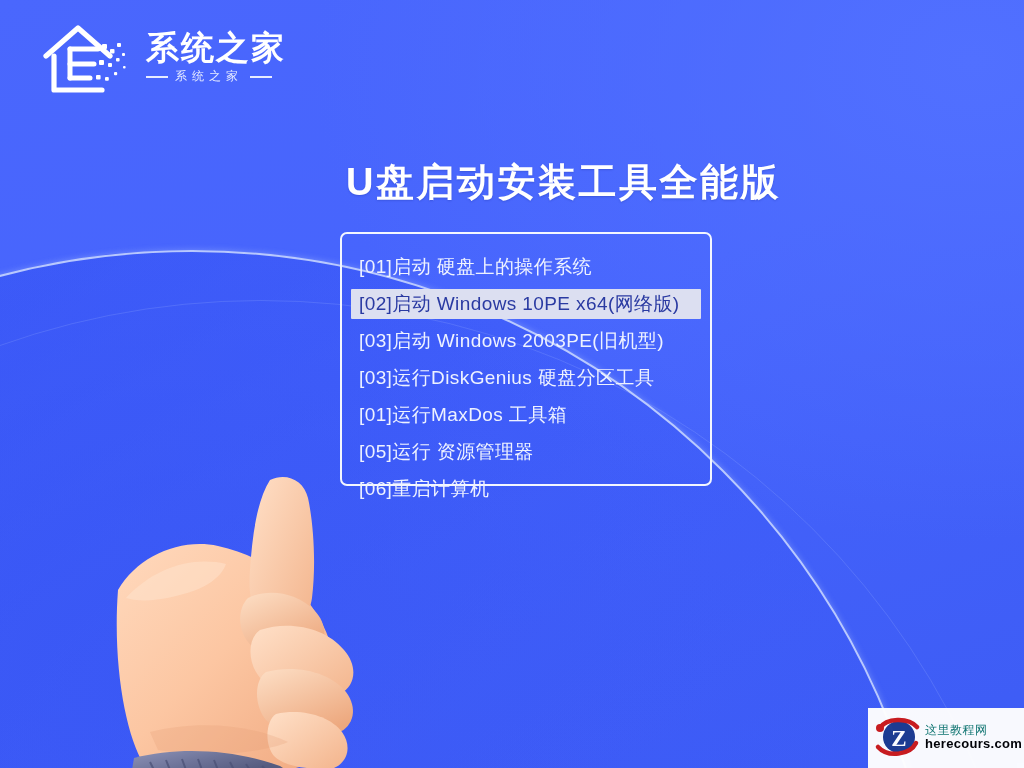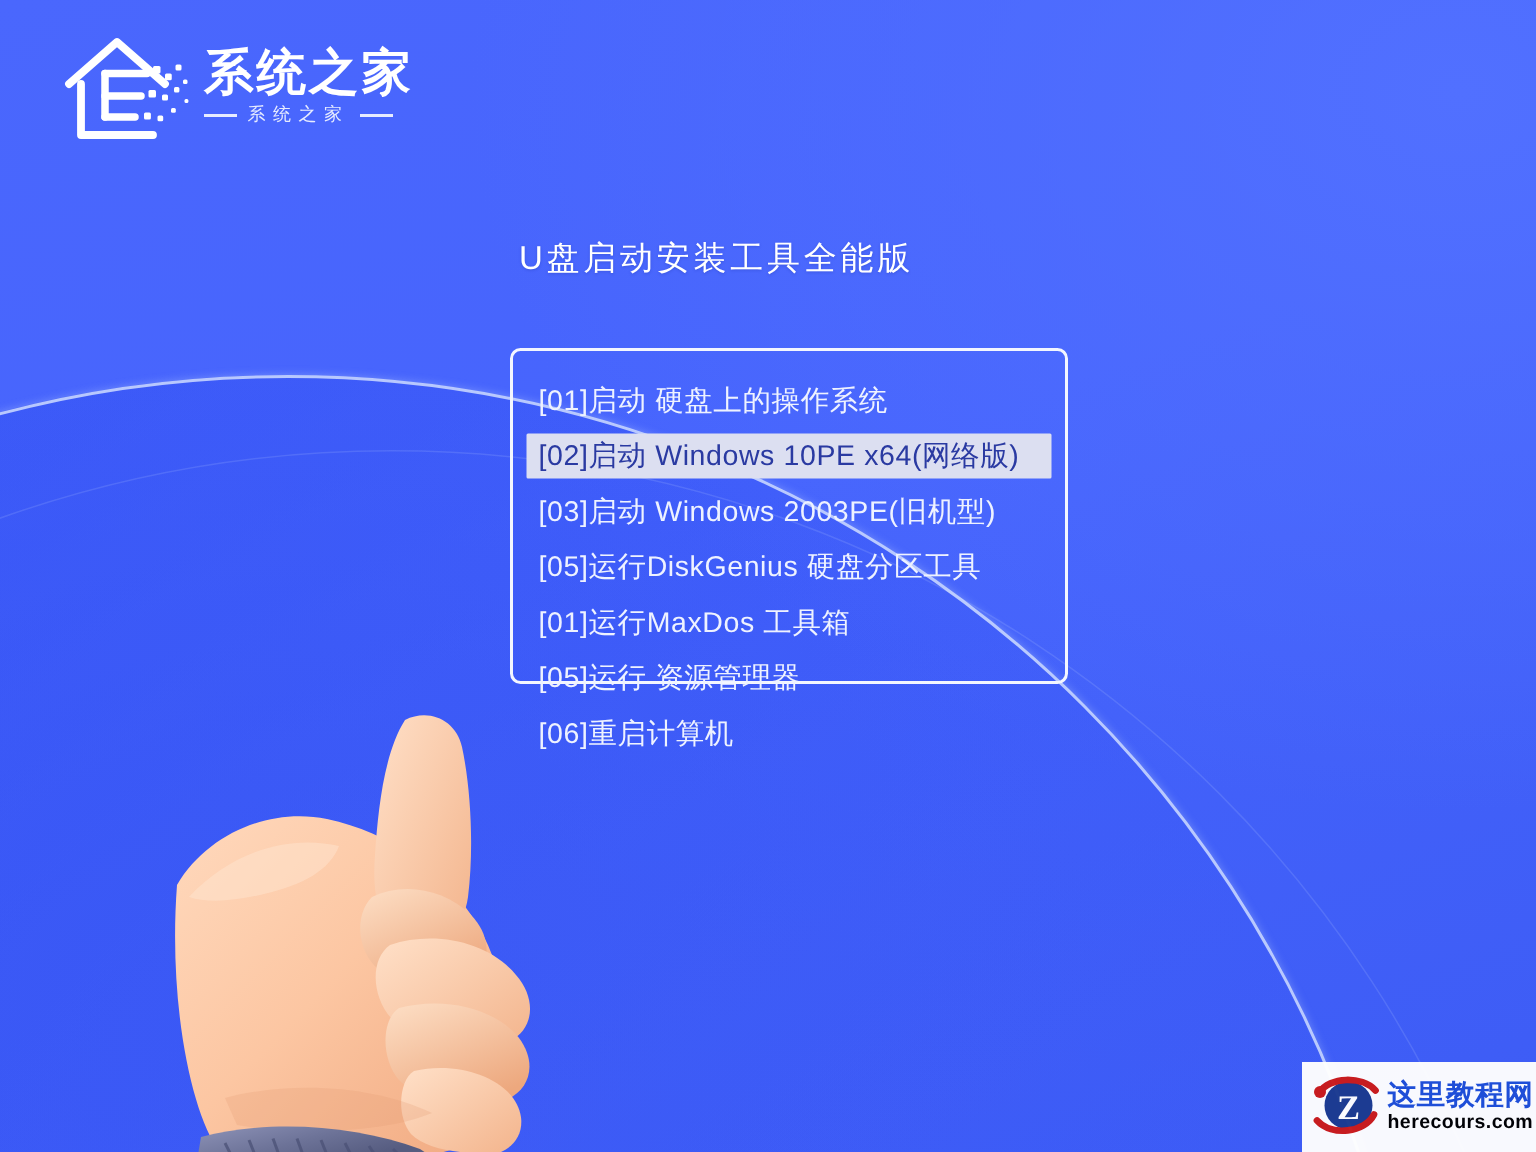--- a/index.html
+++ b/index.html
@@ -57,21 +57,21 @@
     border: 1px solid rgba(190,210,255,0.16);
   }
 
   
   .logo {
     position: absolute;
     left: 40px;
     top: 18px;
     display: flex;
     align-items: center;
-    gap: 4px;
+    gap: 14px;
   }
   .logo-mark { width: 92px; height: 80px; display: block; }
   .logo-words { display: flex; flex-direction: column; gap: 3px; }
   .logo-title {
     font-size: 33px;
     font-weight: bold;
     color: #ffffff;
     letter-spacing: 2px;
     line-height: 1.05;
     white-space: nowrap;
@@ -91,35 +91,35 @@
     height: 2px;
     background: #e7ecff;
     flex: none;
   }
 
   
   .main-title {
     position: absolute;
     left: 346px;
     top: 157px;
-    font-size: 22px;
-    font-weight: normal;
+    font-size: 38px;
+    font-weight: bold;
     color: #ffffff;
     letter-spacing: 2.5px;
     white-space: nowrap;
     text-shadow: 0 1px 2px rgba(20,40,140,0.25);
   }
 
   
   .menu-box {
     position: absolute;
     left: 340px;
     top: 232px;
     width: 372px;
-    height: 224px;
+    height: 254px;
     border: 2px solid #f3f6ff;
     border-radius: 7px;
     box-sizing: border-box;
     background: transparent;
   }
   .menu-list {
     position: absolute;
     left: 0;
     top: 18px;
     width: 100%;
@@ -156,23 +156,23 @@
     display: flex;
     align-items: center;
     gap: 5px;
     padding: 4px 6px;
     box-sizing: border-box;
     opacity: 0.97;
   }
   .wm-badge { width: 46px; height: 46px; flex: none; }
   .wm-text { display: flex; flex-direction: column; justify-content: center; line-height: 1.15; }
   .wm-cn {
-    font-size: 19px;
-    font-weight: bold;
-    color: #1d4ed8;
+    font-size: 12px;
+    font-weight: normal;
+    color: #0f766e;
     letter-spacing: 0.5px;
     white-space: nowrap;
   }
   .wm-en {
     font-size: 13px;
     font-weight: bold;
     color: #000000;
     letter-spacing: 0.3px;
     white-space: nowrap;
   }
@@ -225,21 +225,21 @@
     </span>
   </div>
 
   <div class="main-title">U盘启动安装工具全能版</div>
 
   <div class="menu-box">
     <div class="menu-list">
       <div class="menu-item">[01]启动 硬盘上的操作系统</div>
       <div class="menu-item selected">[02]启动 Windows 10PE x64(网络版)</div>
       <div class="menu-item">[03]启动 Windows 2003PE(旧机型)</div>
-      <div class="menu-item">[05]运行DiskGenius 硬盘分区工具</div>
+      <div class="menu-item">[03]运行DiskGenius 硬盘分区工具</div>
       <div class="menu-item">[01]运行MaxDos 工具箱</div>
       <div class="menu-item">[05]运行 资源管理器</div>
       <div class="menu-item">[06]重启计算机</div>
     </div>
   </div>
 
   <span class="hand">
     <svg viewBox="0 0 340 300" width="340" height="300" aria-hidden="true">
       <defs>
         <linearGradient id="skinA" x1="0" y1="0" x2="1" y2="1">

